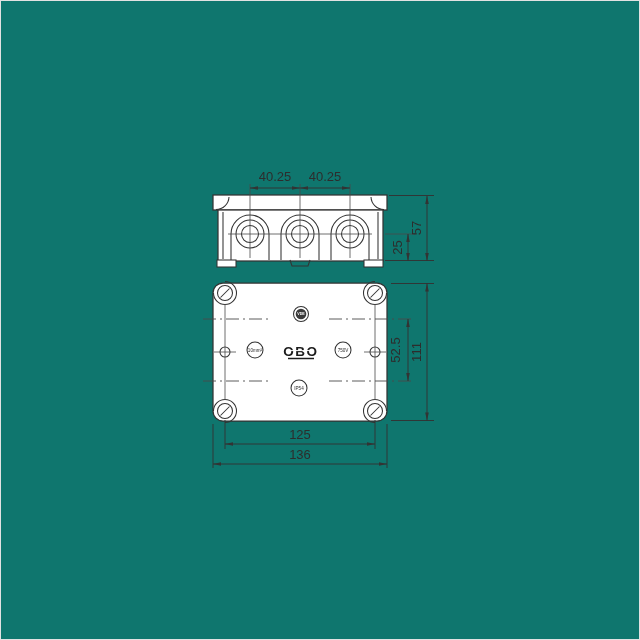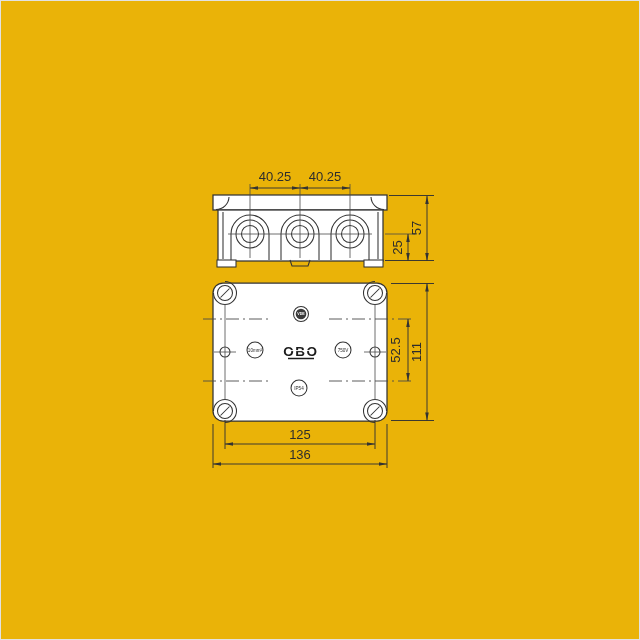--- a/index.html
+++ b/index.html
@@ -1,18 +1,18 @@
 <!DOCTYPE html>
 <html style="--line: #333333; --thin: #4a4a4a; --dim: #333333;"><head>
 <meta charset="utf-8">
 <style>
   html,body{margin:0;padding:0;background:#fff;}
   #canvas{
     width:640px;height:640px;
-    background:#eab308;
+    background:#0f766e;
     border:1px solid #e2e2e2;
     box-sizing:border-box;
     position:relative;
     font-family:"Liberation Sans", sans-serif;
   }
   svg{display:block;}
   .outline{fill:#ffffff;stroke:var(--line,#333);stroke-width:1.25;}
   .detail{fill:none;stroke:var(--line,#333);stroke-width:1.05;}
   .detail-filled{fill:#ffffff;stroke:var(--line,#333);stroke-width:1.05;}
   .thin{fill:none;stroke:var(--thin,#4a4a4a);stroke-width:0.8;}

